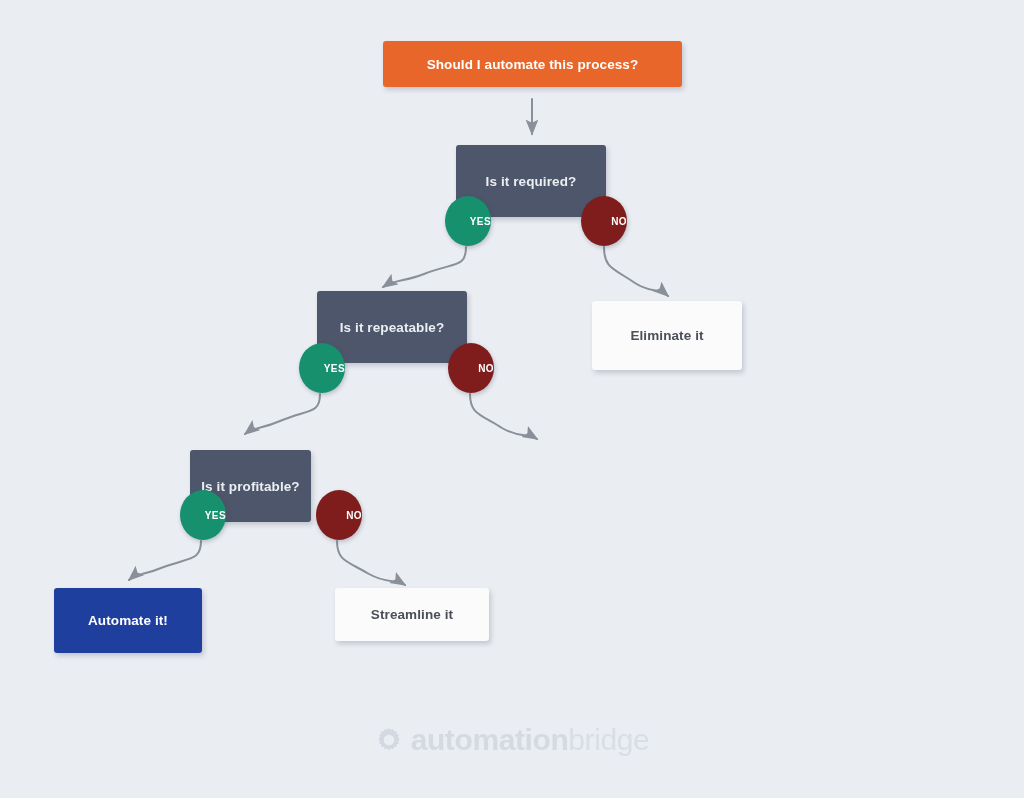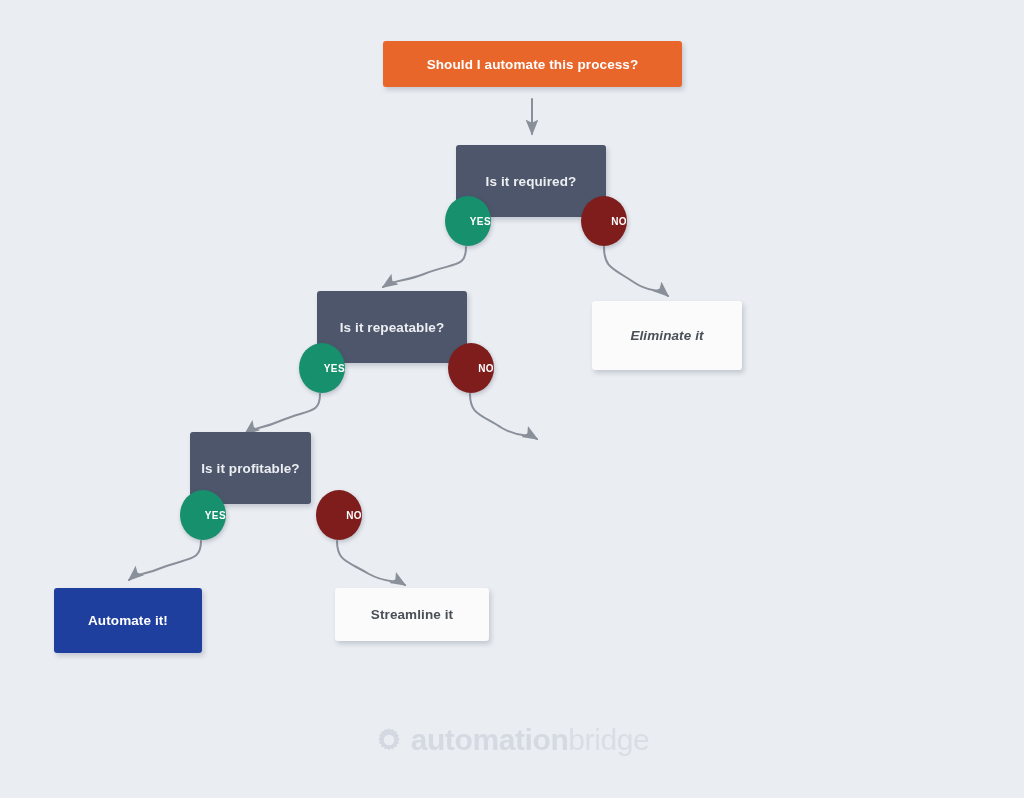--- a/index.html
+++ b/index.html
@@ -134,25 +134,25 @@
   </div>
 
   <div class="node node-decision" style="left:456px; top:145px; width:150px; height:72px;">
     <span>Is it required?</span>
   </div>
 
   <div class="node node-decision" style="left:317px; top:291px; width:150px; height:72px;">
     <span>Is it repeatable?</span>
   </div>
 
-  <div class="node node-decision" style="left:190px; top:432px; width:121px; height:72px;">
+  <div class="node node-decision" style="left:190px; top:450px; width:121px; height:72px;">
     <span>Is it profitable?</span>
   </div>
 
-  <div class="node node-outcome" style="left:592px; top:301px; width:150px; height:69px;font-style:italic;">
+  <div class="node node-outcome" style="left:592px; top:301px; width:150px; height:69px;">
     <span>Eliminate it</span>
   </div>
 
 
   <div class="node node-automate" style="left:54px; top:588px; width:148px; height:65px;">
     <span>Automate it!</span>
   </div>
 
   <div class="node node-outcome" style="left:335px; top:588px; width:154px; height:53px;">
     <span>Streamline it</span>

